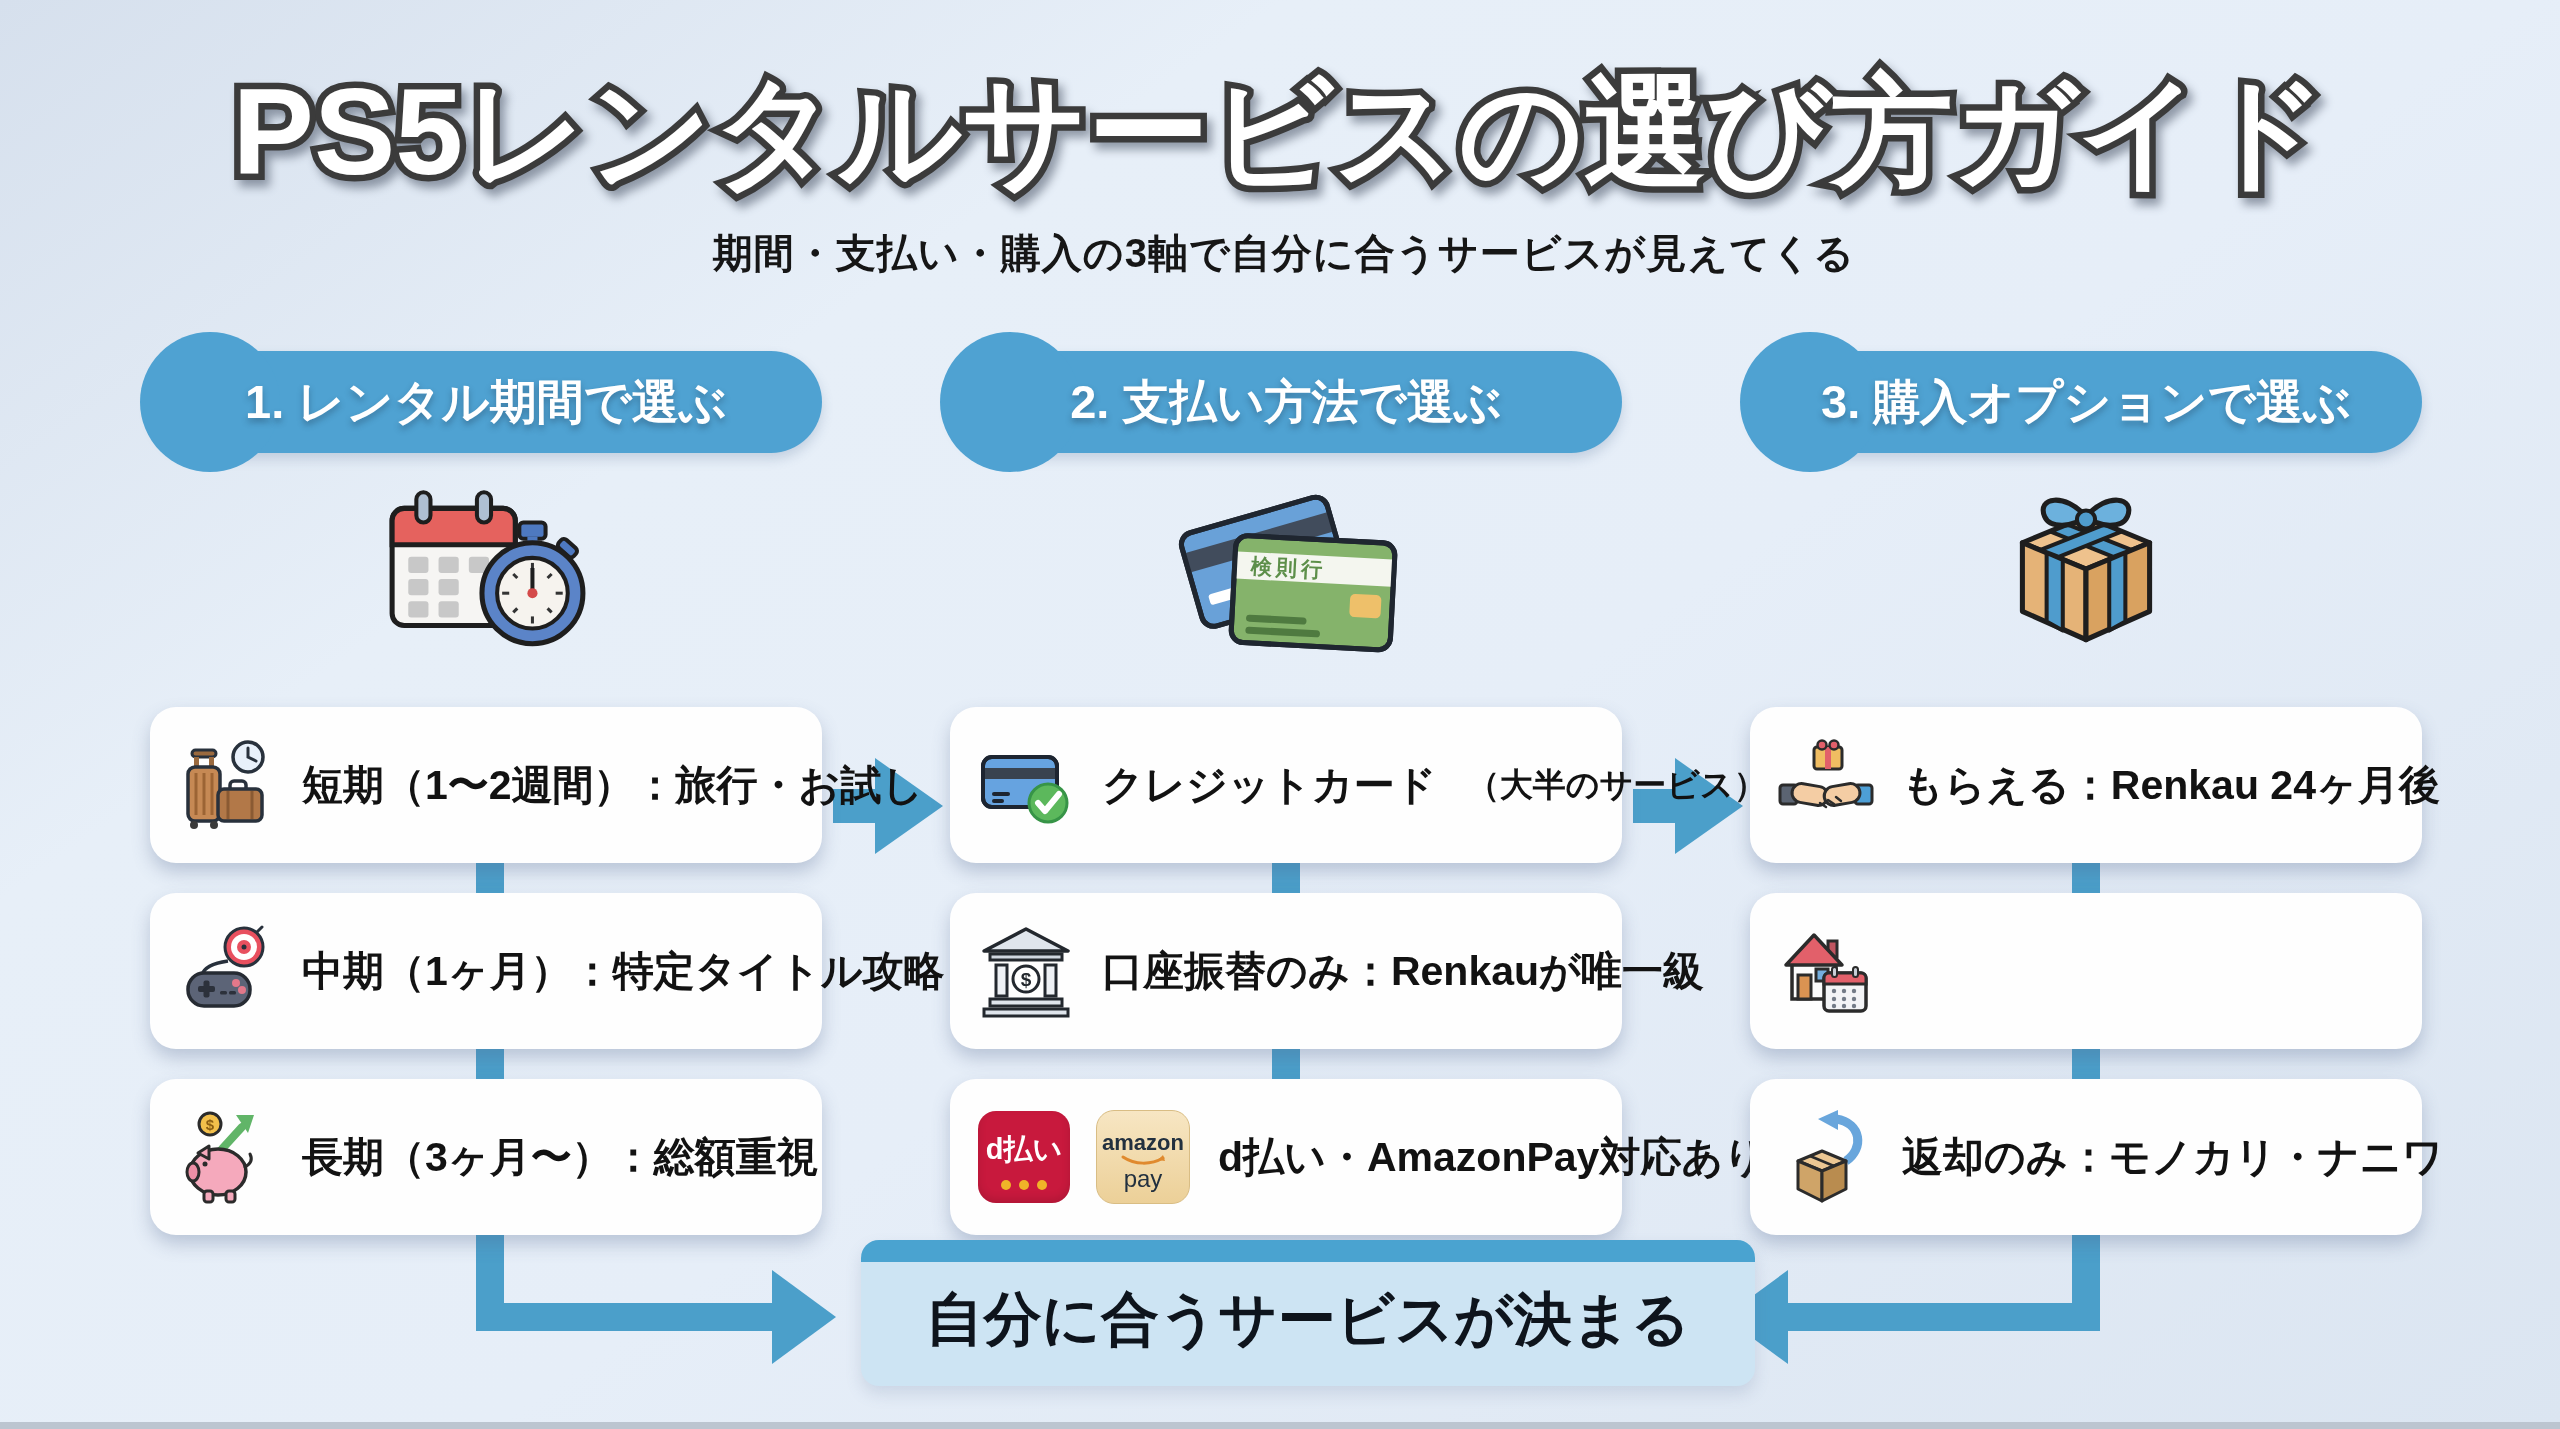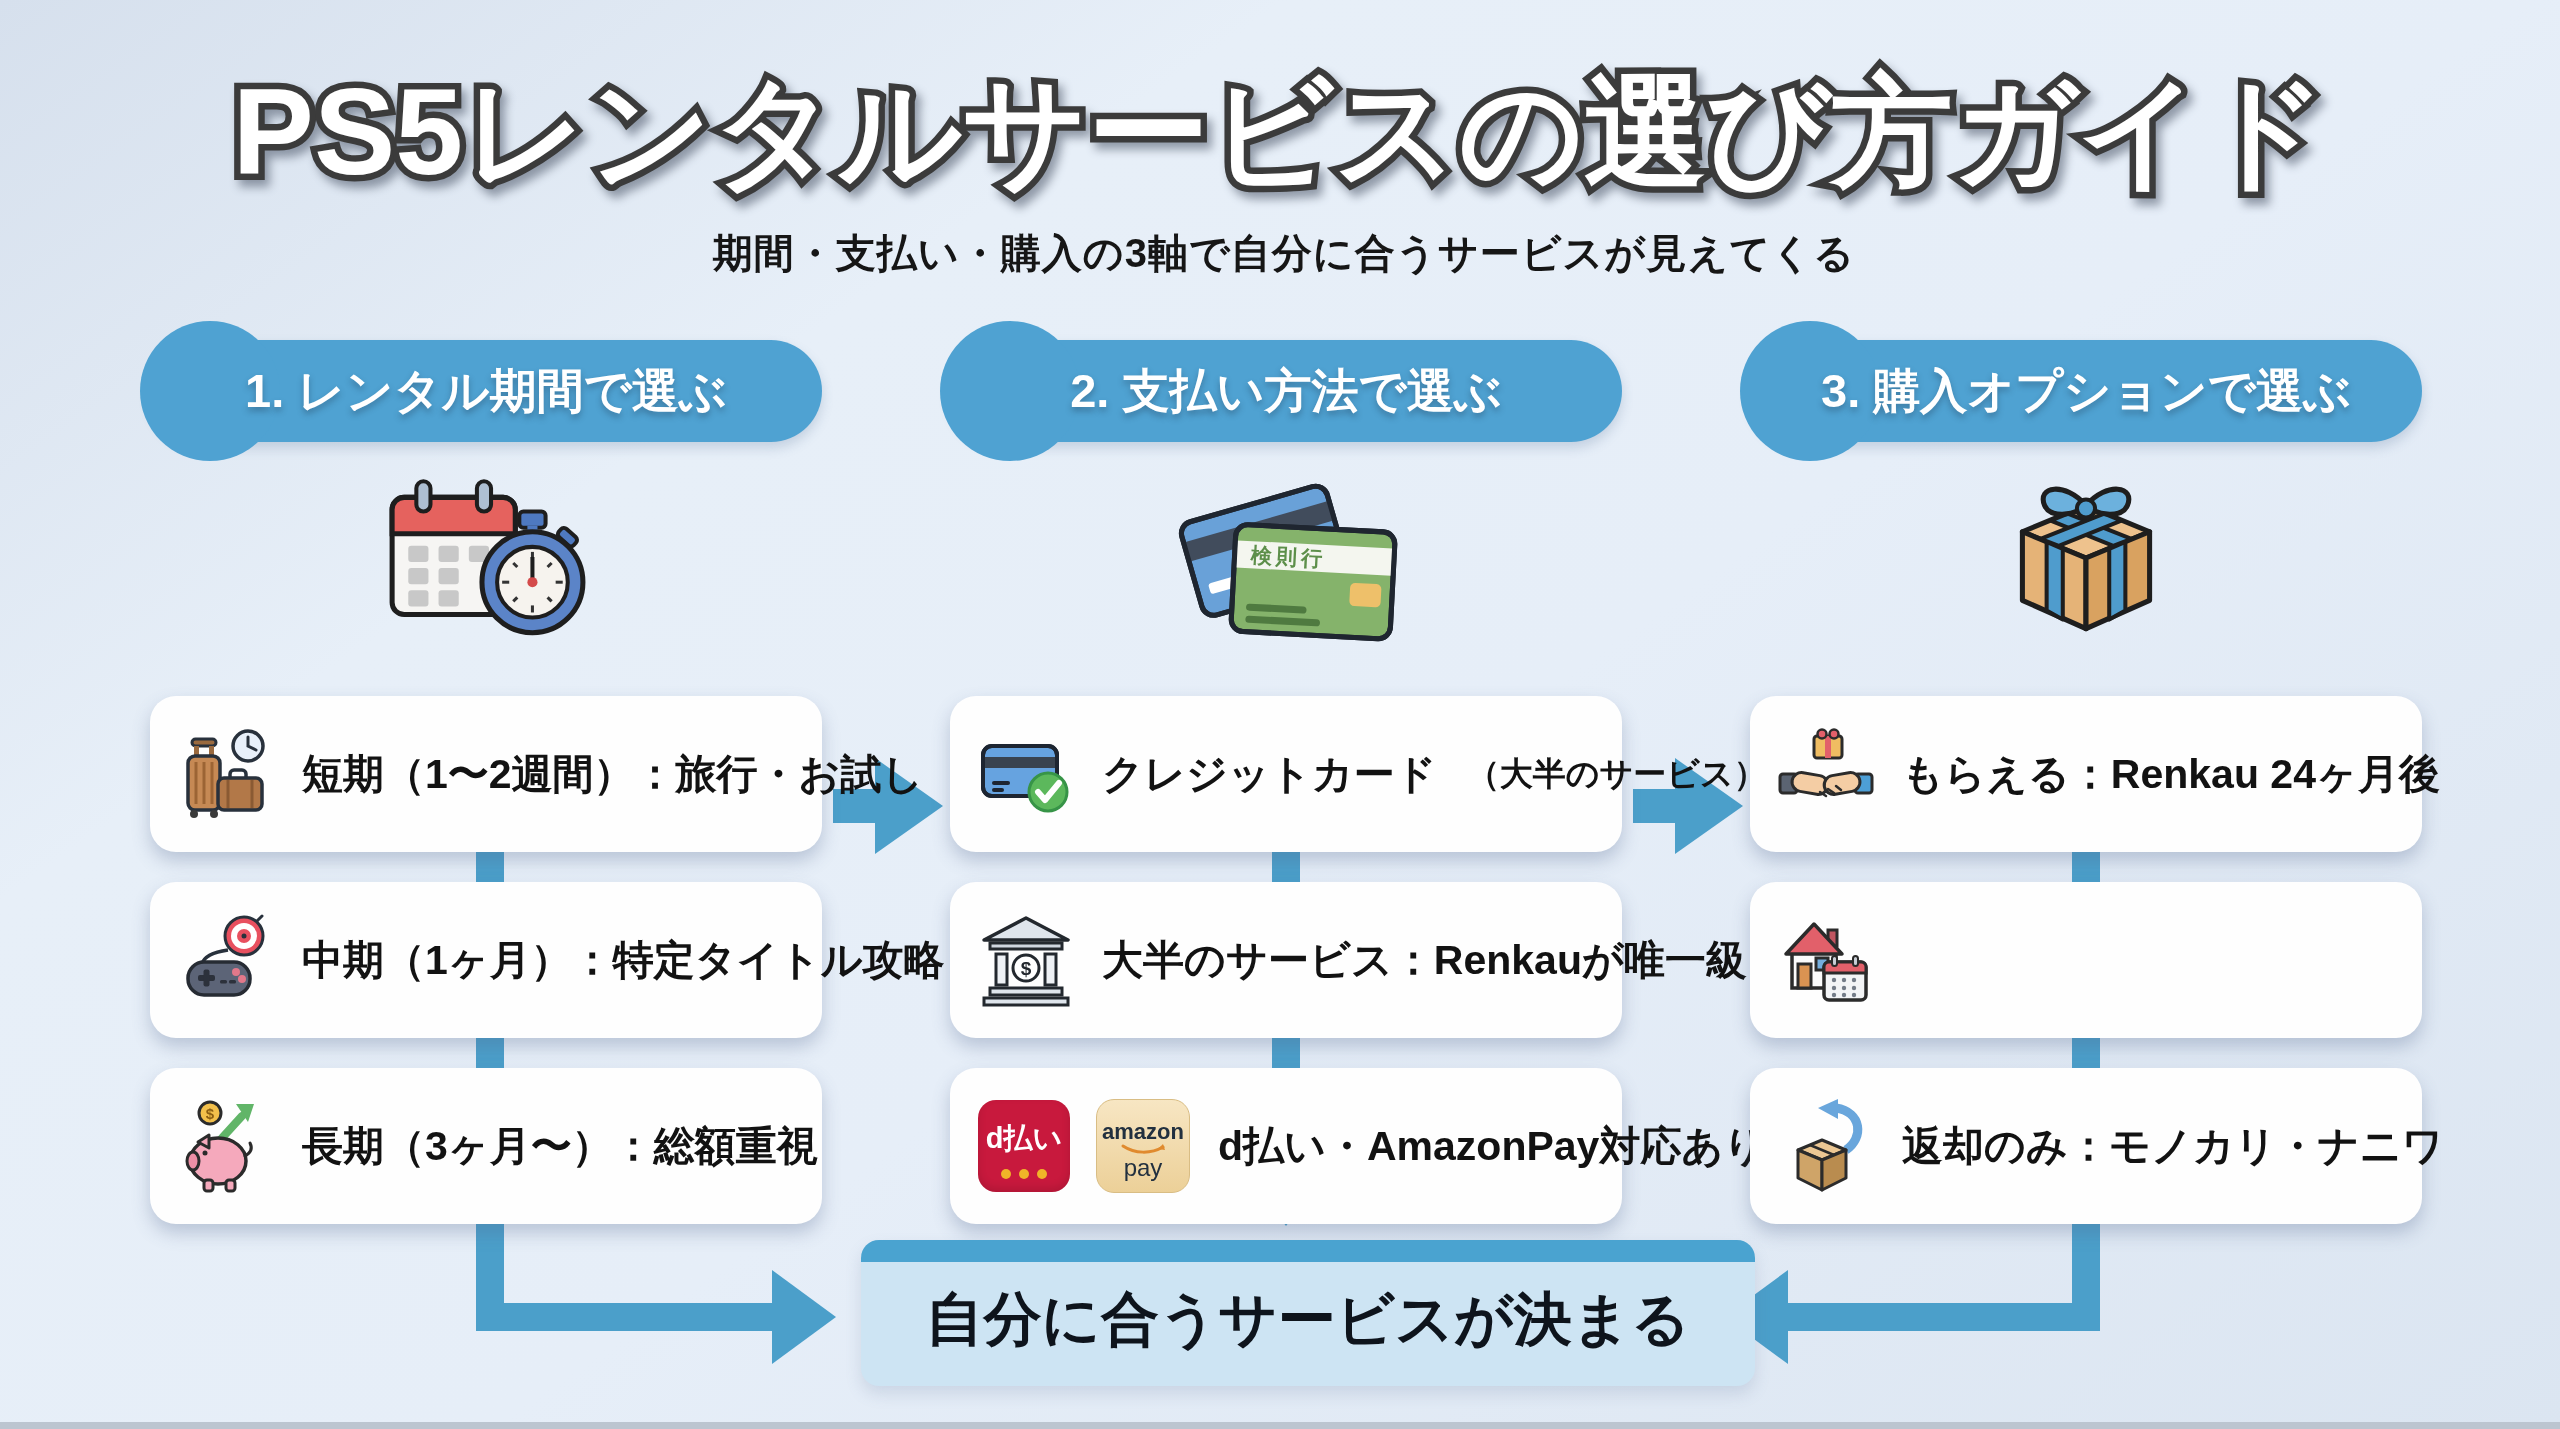--- a/index.html
+++ b/index.html
@@ -14,21 +14,21 @@
     position:relative;width:2560px;height:1429px;overflow:hidden;
     background:linear-gradient(145deg,#d6e0ed 0%,#e7eff8 28%,#e6eef8 55%,#dbe5f1 100%);
     font-family:"Liberation Sans","DejaVu Sans",sans-serif;color:var(--text-dark);
   }
   .title-svg{position:absolute;left:0;top:26px;}
   .subtitle{
     position:absolute;top:226px;left:4px;width:100%;text-align:center;
     font-size:40px;font-weight:bold;color:#161616;letter-spacing:1px;
   }
   
-  .col{position:absolute;top:340px;width:672px;}
+  .col{position:absolute;top:351px;width:672px;}
   .col-1{left:150px;} .col-2{left:950px;} .col-3{left:1750px;}
   .pill{
     position:relative;height:102px;background:var(--accent-blue);border-radius:54px;
     display:flex;align-items:center;justify-content:center;z-index:3;
     box-shadow:0 6px 12px rgba(70,100,140,.22);
   }
   .pill::before{
     content:"";position:absolute;left:-10px;top:-19px;width:140px;height:140px;
     background:var(--accent-blue);border-radius:50%;
   }
@@ -235,21 +235,21 @@
       <svg class="card-icon" viewBox="0 0 96 96">
         <polygon points="48,6 90,28 6,28" fill="#dfe5ec" stroke="#23282e" stroke-width="3.5" stroke-linejoin="round"></polygon>
         <rect x="12" y="31" width="72" height="6" fill="#cfd6df" stroke="#23282e" stroke-width="3"></rect>
         <rect x="18" y="42" width="11" height="31" fill="#eef1f5" stroke="#23282e" stroke-width="3"></rect>
         <rect x="67" y="42" width="11" height="31" fill="#eef1f5" stroke="#23282e" stroke-width="3"></rect>
         <circle cx="48" cy="56" r="13" fill="#ffffff" stroke="#23282e" stroke-width="3"></circle>
         <text x="48" y="63" text-anchor="middle" font-size="19" font-weight="bold" fill="#23282e">$</text>
         <rect x="12" y="76" width="72" height="7" fill="#dfe5ec" stroke="#23282e" stroke-width="3"></rect>
         <rect x="6" y="86" width="84" height="7" fill="#dfe5ec" stroke="#23282e" stroke-width="3"></rect>
       </svg>
-      <span class="card-text">大半のサービス：Renkauが唯一級</span>
+      <span class="card-text">口座振替のみ：Renkauが唯一級</span>
     </div>
     <div class="card">
       <span class="pay-tiles">
         <span class="tile tile-d">
           <span class="d-label">d払い</span>
           <span class="d-dots">
               <i></i>
               <i></i>
               <i></i>
             </span>

